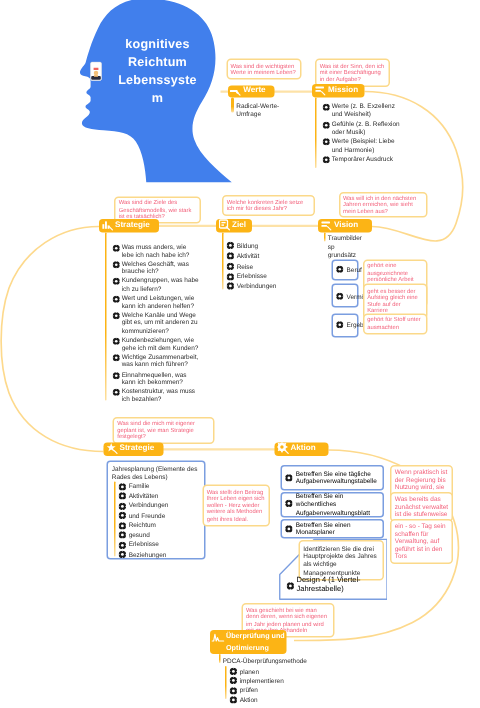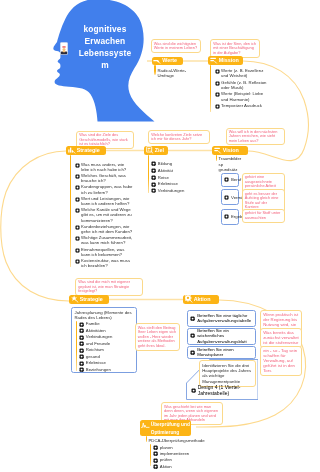--- a/index.html
+++ b/index.html
@@ -111,21 +111,21 @@
 </div>
 <div class="head-icon">
   <svg width="8" height="13" viewBox="0 0 8 13">
     <rect x="0.4" y="0.4" width="7.2" height="12.2" rx="1" fill="#fff" stroke="#e6e6e6" stroke-width=".5"></rect>
     <rect x="0.8" y="9.6" width="6.4" height="2.6" rx=".8" fill="#2b2b3a"></rect>
     <circle cx="4" cy="7.6" r="1.5" fill="#F6C178"></circle>
     <rect x="2.6" y="8.8" width="2.8" height="1.4" rx=".6" fill="#F6C178"></rect>
     <path d="M2.4 4.2 h3.2 v1.5 h-3.2 z" fill="#F0625C"></path>
   </svg>
 </div>
-<div class="head-text">kognitives Erwachen Lebenssystem</div>
+<div class="head-text">kognitives Reichtum Lebenssystem</div>
 
 <svg width="0" height="0" style="position:absolute" aria-hidden="true">
       <defs>
 <g id="bdot">
  <circle cx="6" cy="6" r="5.7" fill="#191919"></circle>
  <circle cx="6" cy="6" r="2.15" fill="#fff"></circle>
  <rect x="5.35" y="0.0" width="1.3" height="1.5" fill="#fff"></rect>
  <rect x="5.35" y="10.5" width="1.3" height="1.5" fill="#fff"></rect>
  <rect x="0.0" y="5.35" width="1.5" height="1.3" fill="#fff"></rect>
  <rect x="10.5" y="5.35" width="1.5" height="1.3" fill="#fff"></rect>

